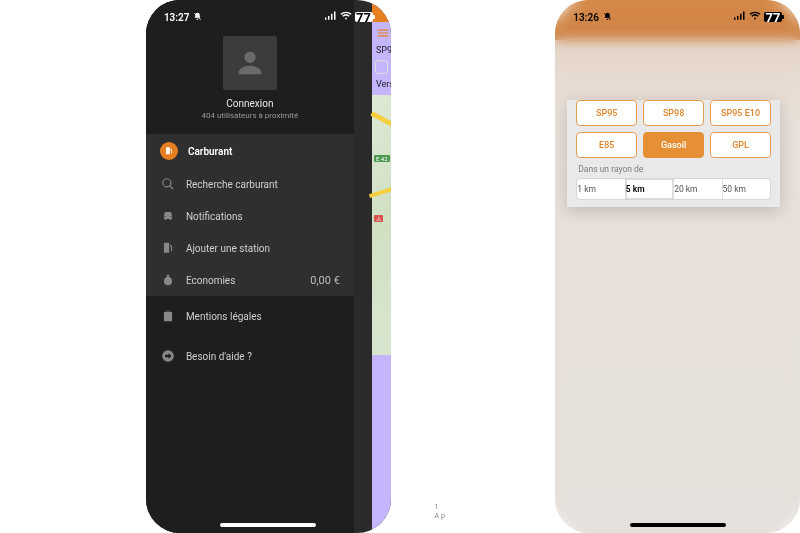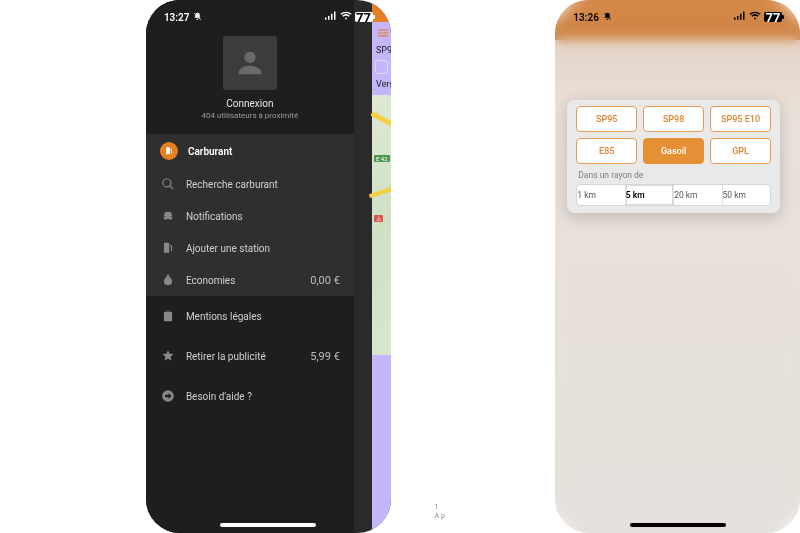--- a/index.html
+++ b/index.html
@@ -131,22 +131,22 @@
     background: linear-gradient(180deg, #d77a2b 0%, #cf7429 100%);
     opacity: .95;
   }
   .s2-blur {
     position: absolute; inset: 0;
     backdrop-filter: blur(6px);
     background: rgba(200,185,170,.18);
   }
   .modal {
     position: absolute; left: 12px; right: 20px; top: 100px;
-    background: #e9e9e9; border-radius: 8px;
-    padding: 6px 9px 7px;
+    background: #e9e9e9; border-radius: 0;
+    padding: 0 9px 7px;
     box-shadow: 0 4px 16px rgba(0,0,0,.18);
     z-index: 20;
   }
   .fuel-row { display: flex; gap: 6px; margin-bottom: 6px; }
   .fuel-btn {
     flex: 1; text-align: center; padding: 7px 0;
     border-radius: 4px; font-size: 9px; font-weight: 500;
     border: 1px solid #e89a54; color: #e0852e; background: #fff;
   }
   .fuel-btn.sel { background: #e59034; color: #fff; border-color: #e59034; }
@@ -255,29 +255,20 @@
     </div>
 
     <div class="block-dark">
       <div class="item big">
         <span class="ico">
             <svg viewBox="0 0 24 24">
               <path d="M8 3h8v2h2a1 1 0 0 1 1 1v14a1 1 0 0 1-1 1H6a1 1 0 0 1-1-1V6a1 1 0 0 1 1-1h2zM9 5h6V4H9z"></path>
             </svg>
           </span>
         <span class="lbl">Mentions légales</span>
-      </div>
-      <div class="item big">
-        <span class="ico">
-            <svg viewBox="0 0 24 24">
-              <path d="M12 2l2.9 6 6.6.6-5 4.6 1.5 6.5L12 16.9 6 19.7l1.5-6.5-5-4.6 6.6-.6z"></path>
-            </svg>
-          </span>
-        <span class="lbl">Retirer la publicité</span>
-        <span class="val">5,99 €</span>
       </div>
       <div class="item big">
         <span class="ico">
             <svg viewBox="0 0 24 24">
               <path d="M12 2a10 10 0 1 0 0 20 10 10 0 0 0 0-20zm1 5 5 5-5 5v-3H7v-4h6z"></path>
             </svg>
           </span>
         <span class="lbl">Besoin d'aide ?</span>
       </div>
     </div>

